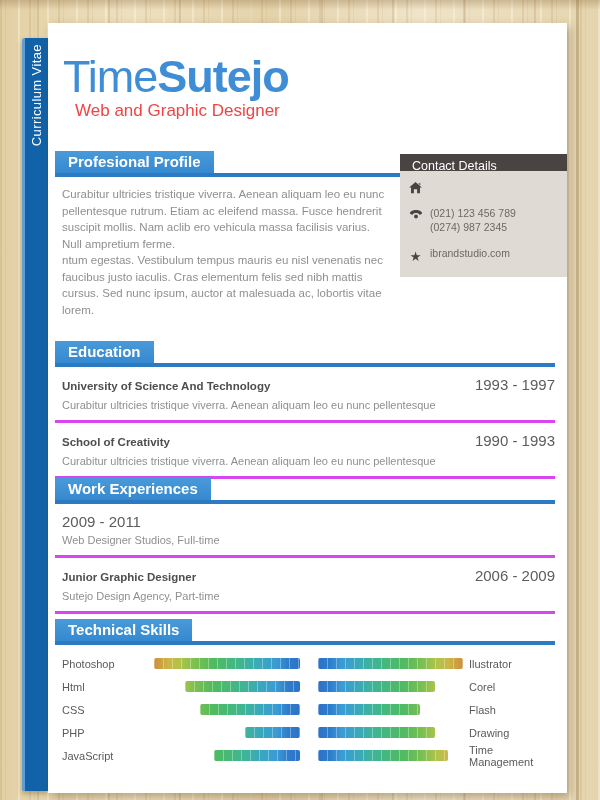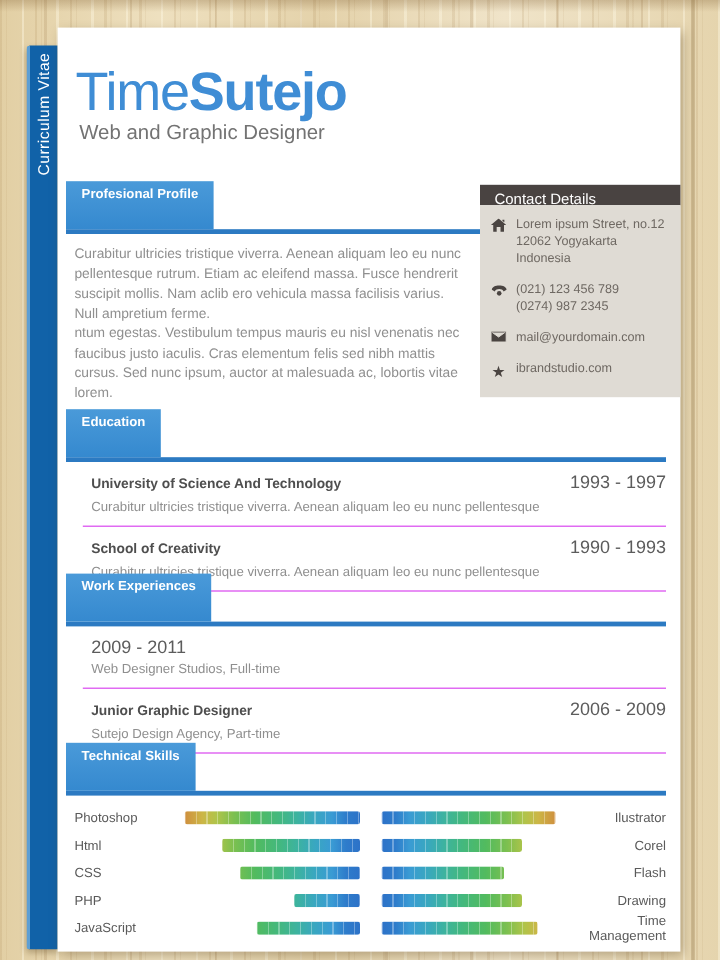--- a/index.html
+++ b/index.html
@@ -37,27 +37,27 @@
   .paper {
     position:absolute; left:48px; top:23px; width:519px; height:770px;
     background:#fff;
     box-shadow:3px 4px 9px rgba(90,65,30,.38);
   }
   
   .header-block { position:absolute; left:15px; top:31px; }
   .name { font-size:45px; line-height:1; color:#3f8dd5; letter-spacing:-1px; }
   .name .first { font-weight:400; }
   .name .last { font-weight:700; }
-  .subtitle { font-size:17px; color:#737373; margin-top:2px; margin-left:3px; }
+  .subtitle { font-size:17px; color:#ef4444; margin-top:2px; margin-left:3px;text-align:center; }
   
   .section { position:absolute; left:7px; width:500px; }
   .sec-tab {
-    display:inline-block; height:40px; line-height:22px; padding:0 13px;
+    display:inline-block; height:22px; line-height:22px; padding:0 13px;
     background:linear-gradient(180deg,#4a9ad9,#3589cf);
-    color:#fff; font-size:11px; font-weight:700;
+    color:#fff; font-size:15px; font-weight:700;
   }
   .sec-underline { height:4px; background:#2c7ac2; width:100%; }
   
   .sec-profile { top:128px; }
   .profile-text {
     margin-top:9px; margin-left:7px; width:330px;
     font-size:11.5px; line-height:16.5px; color:#8f8f8f;
     white-space:pre-line;
   }
   
@@ -71,31 +71,31 @@
     display:flex; flex-direction:column; gap:12px;
   }
   .contact-item { display:flex; gap:7px; }
   .ci-icon { width:15px; flex:0 0 15px; color:#4a4441; text-align:center; padding-top:1px; }
   .ci-icon svg { display:block; margin:1px auto 0; }
   .ci-icon .star-glyph { font-size:13px; line-height:13px; }
   .ci-text { font-size:10.5px; line-height:14px; color:#6e6862; }
   
   .sec-edu { top:318px; }
   .sec-work { top:455px; }
-  .entry { padding:10px 0 8px 7px; border-bottom:1px solid #d946ef; margin-right:0;margin-left:14px; }
+  .entry { padding:10px 0 8px 7px; border-bottom:3px solid #d946ef; margin-right:0; }
   .entry-row { display:flex; justify-content:space-between; align-items:baseline; }
   .entry-title { font-size:11.5px; font-weight:700; color:#4e4e4e; line-height:15px; }
   .entry-period { font-size:15px; color:#5c5c5c; line-height:15px; }
   .entry-desc { font-size:11px; color:#8f8f8f; margin-top:4px; line-height:14px; }
   
   .sec-skills { top:596px; }
   .skills-grid { margin-top:7px; }
   .skill-row { display:flex; align-items:center; height:23px; }
   .skill-label-left { width:99px; padding-left:7px; font-size:11px; color:#5a5a5a; }
-  .skill-label-right { flex:1; text-align:right; font-size:11px; color:#5a5a5a; }
+  .skill-label-right { flex:1; text-align:left; font-size:11px; color:#5a5a5a; }
   .bar-zone-left { width:146px; display:flex; justify-content:flex-end; }
   .bar-zone-right { width:145px; margin-left:18px; margin-right:6px; }
   .bar { height:11px; border-radius:2px; }
   .bar-left {
     background-image:
       repeating-linear-gradient(90deg, rgba(255,255,255,.32) 0 1px, rgba(0,0,0,0) 1px 9px),
       linear-gradient(to right,#cf8f3e 0%,#ccb646 10%,#b0c44a 18%,#7cc050 28%,#52bb5e 40%,#43b87f 54%,#3db39f 64%,#39a7c0 74%,#3a9bd4 84%,#2e7ccb 92%,#2d72c8 100%);
     background-size:auto 100%, 146px 100%;
     background-position:right, right;
     background-repeat:repeat, no-repeat;
@@ -133,48 +133,35 @@
   </div>
 
   <div class="contact-box">
     <div class="contact-head">Contact Details</div>
     <div class="contact-body">
       <div class="contact-item">
         <span class="ci-icon">
           <svg width="13" height="12" viewBox="0 0 16 15" fill="currentColor">
               <path d="M8 0 L0 7 H2.4 V14 H6 V9 H10 V14 H13.6 V7 H16 Z M12 1.5 H14 V4 L12 2.6 Z"></path>
             </svg>
-        </span>
-        <span class="ci-text">
-          <div>Lorem ipsum  Street, no.12</div>
-          <div>12062 Yogyakarta</div>
-          <div>Indonesia</div>
         </span>
       </div>
       <div class="contact-item">
         <span class="ci-icon">
           <svg width="14" height="11" viewBox="0 0 16 12" fill="currentColor">
               <path d="M1 6 C1 0.5 15 0.5 15 6 L12.2 7.6 C10.8 4.6 5.2 4.6 3.8 7.6 Z"></path>
               <circle cx="8" cy="9.4" r="2.2"></circle>
             </svg>
         </span>
         <span class="ci-text">
           <div>(021) 123 456 789</div>
           <div>(0274) 987 2345</div>
         </span>
       </div>
       <div class="contact-item">
-        <span class="ci-icon">
-          <svg width="13" height="9" viewBox="0 0 14 10" fill="currentColor">
-              <path d="M0 0 H14 V10 H0 Z M1.2 1.2 L7 5.4 L12.8 1.2" stroke="#dfdbd4" stroke-width="0.9" fill="currentColor"></path>
-            </svg>
-        </span>
-        <span class="ci-text">mail@yourdomain.com</span>
-      </div>
-      <div class="contact-item">
         <span class="ci-icon"><span class="star-glyph">★</span></span>
         <span class="ci-text">ibrandstudio.com</span>
       </div>
     </div>
   </div>
 
   <div class="section sec-edu">
     <div class="sec-tab">Education</div>
     <div class="sec-underline"></div>
     <div class="entry">

